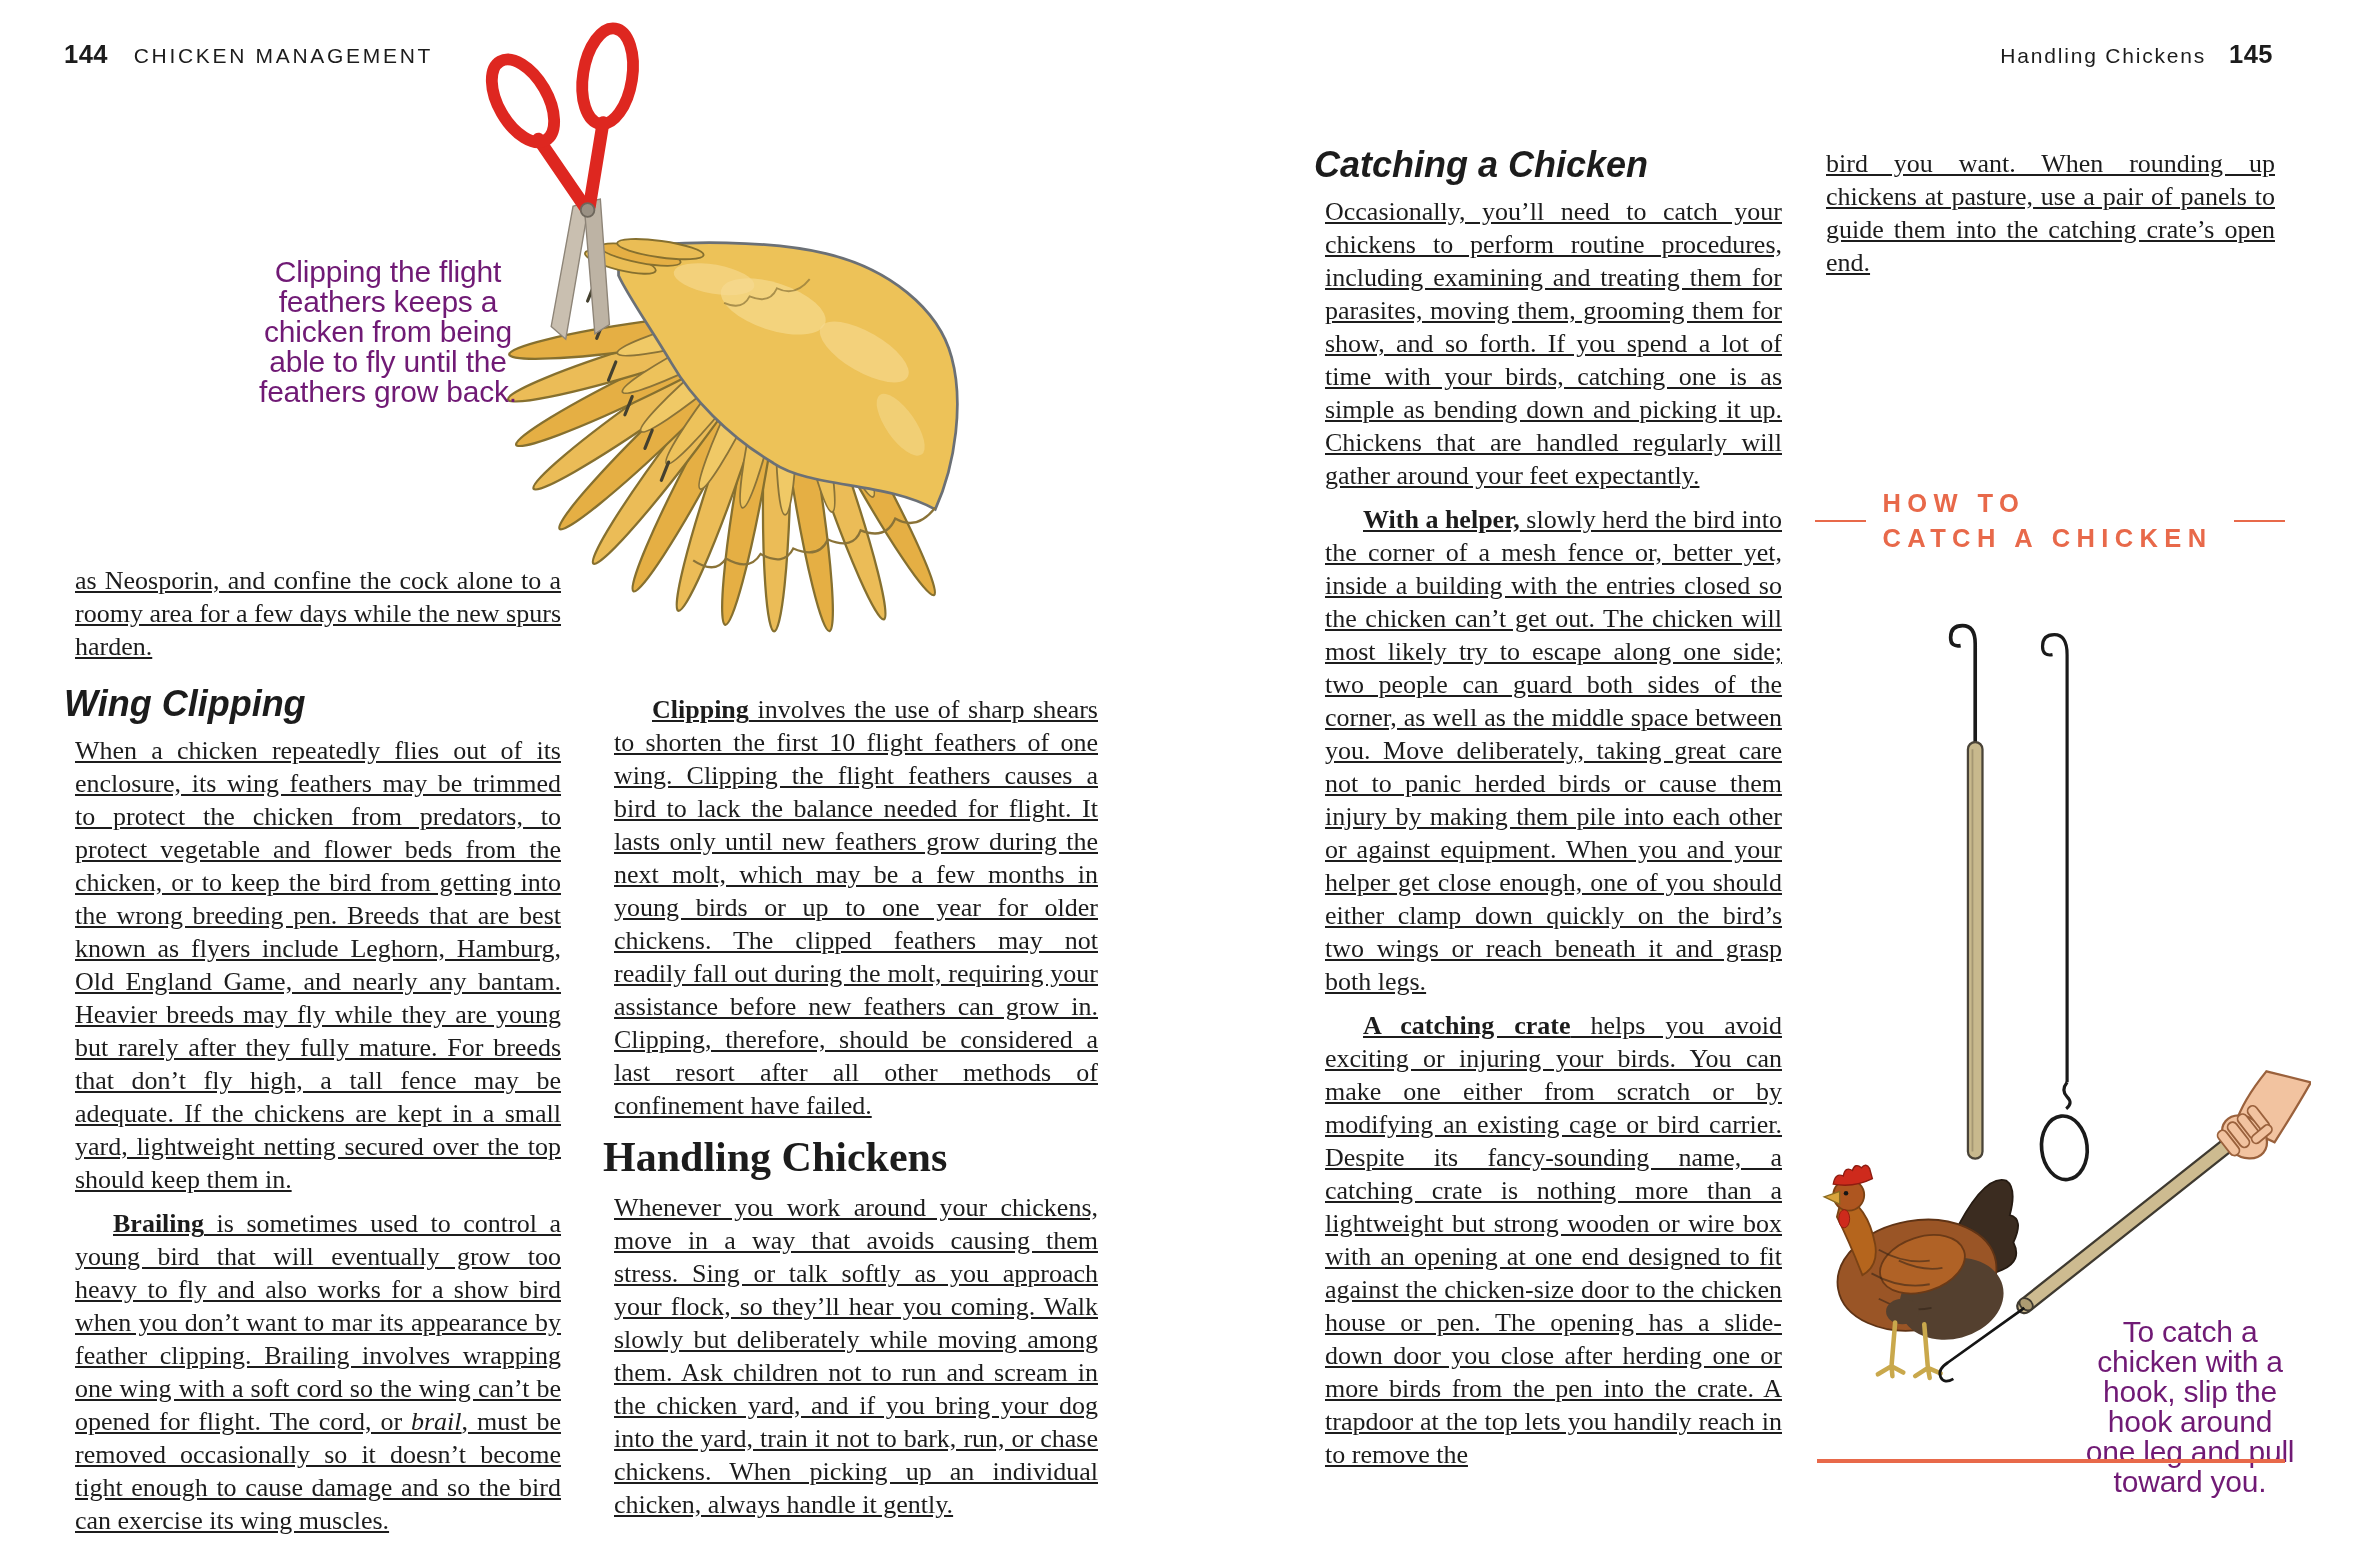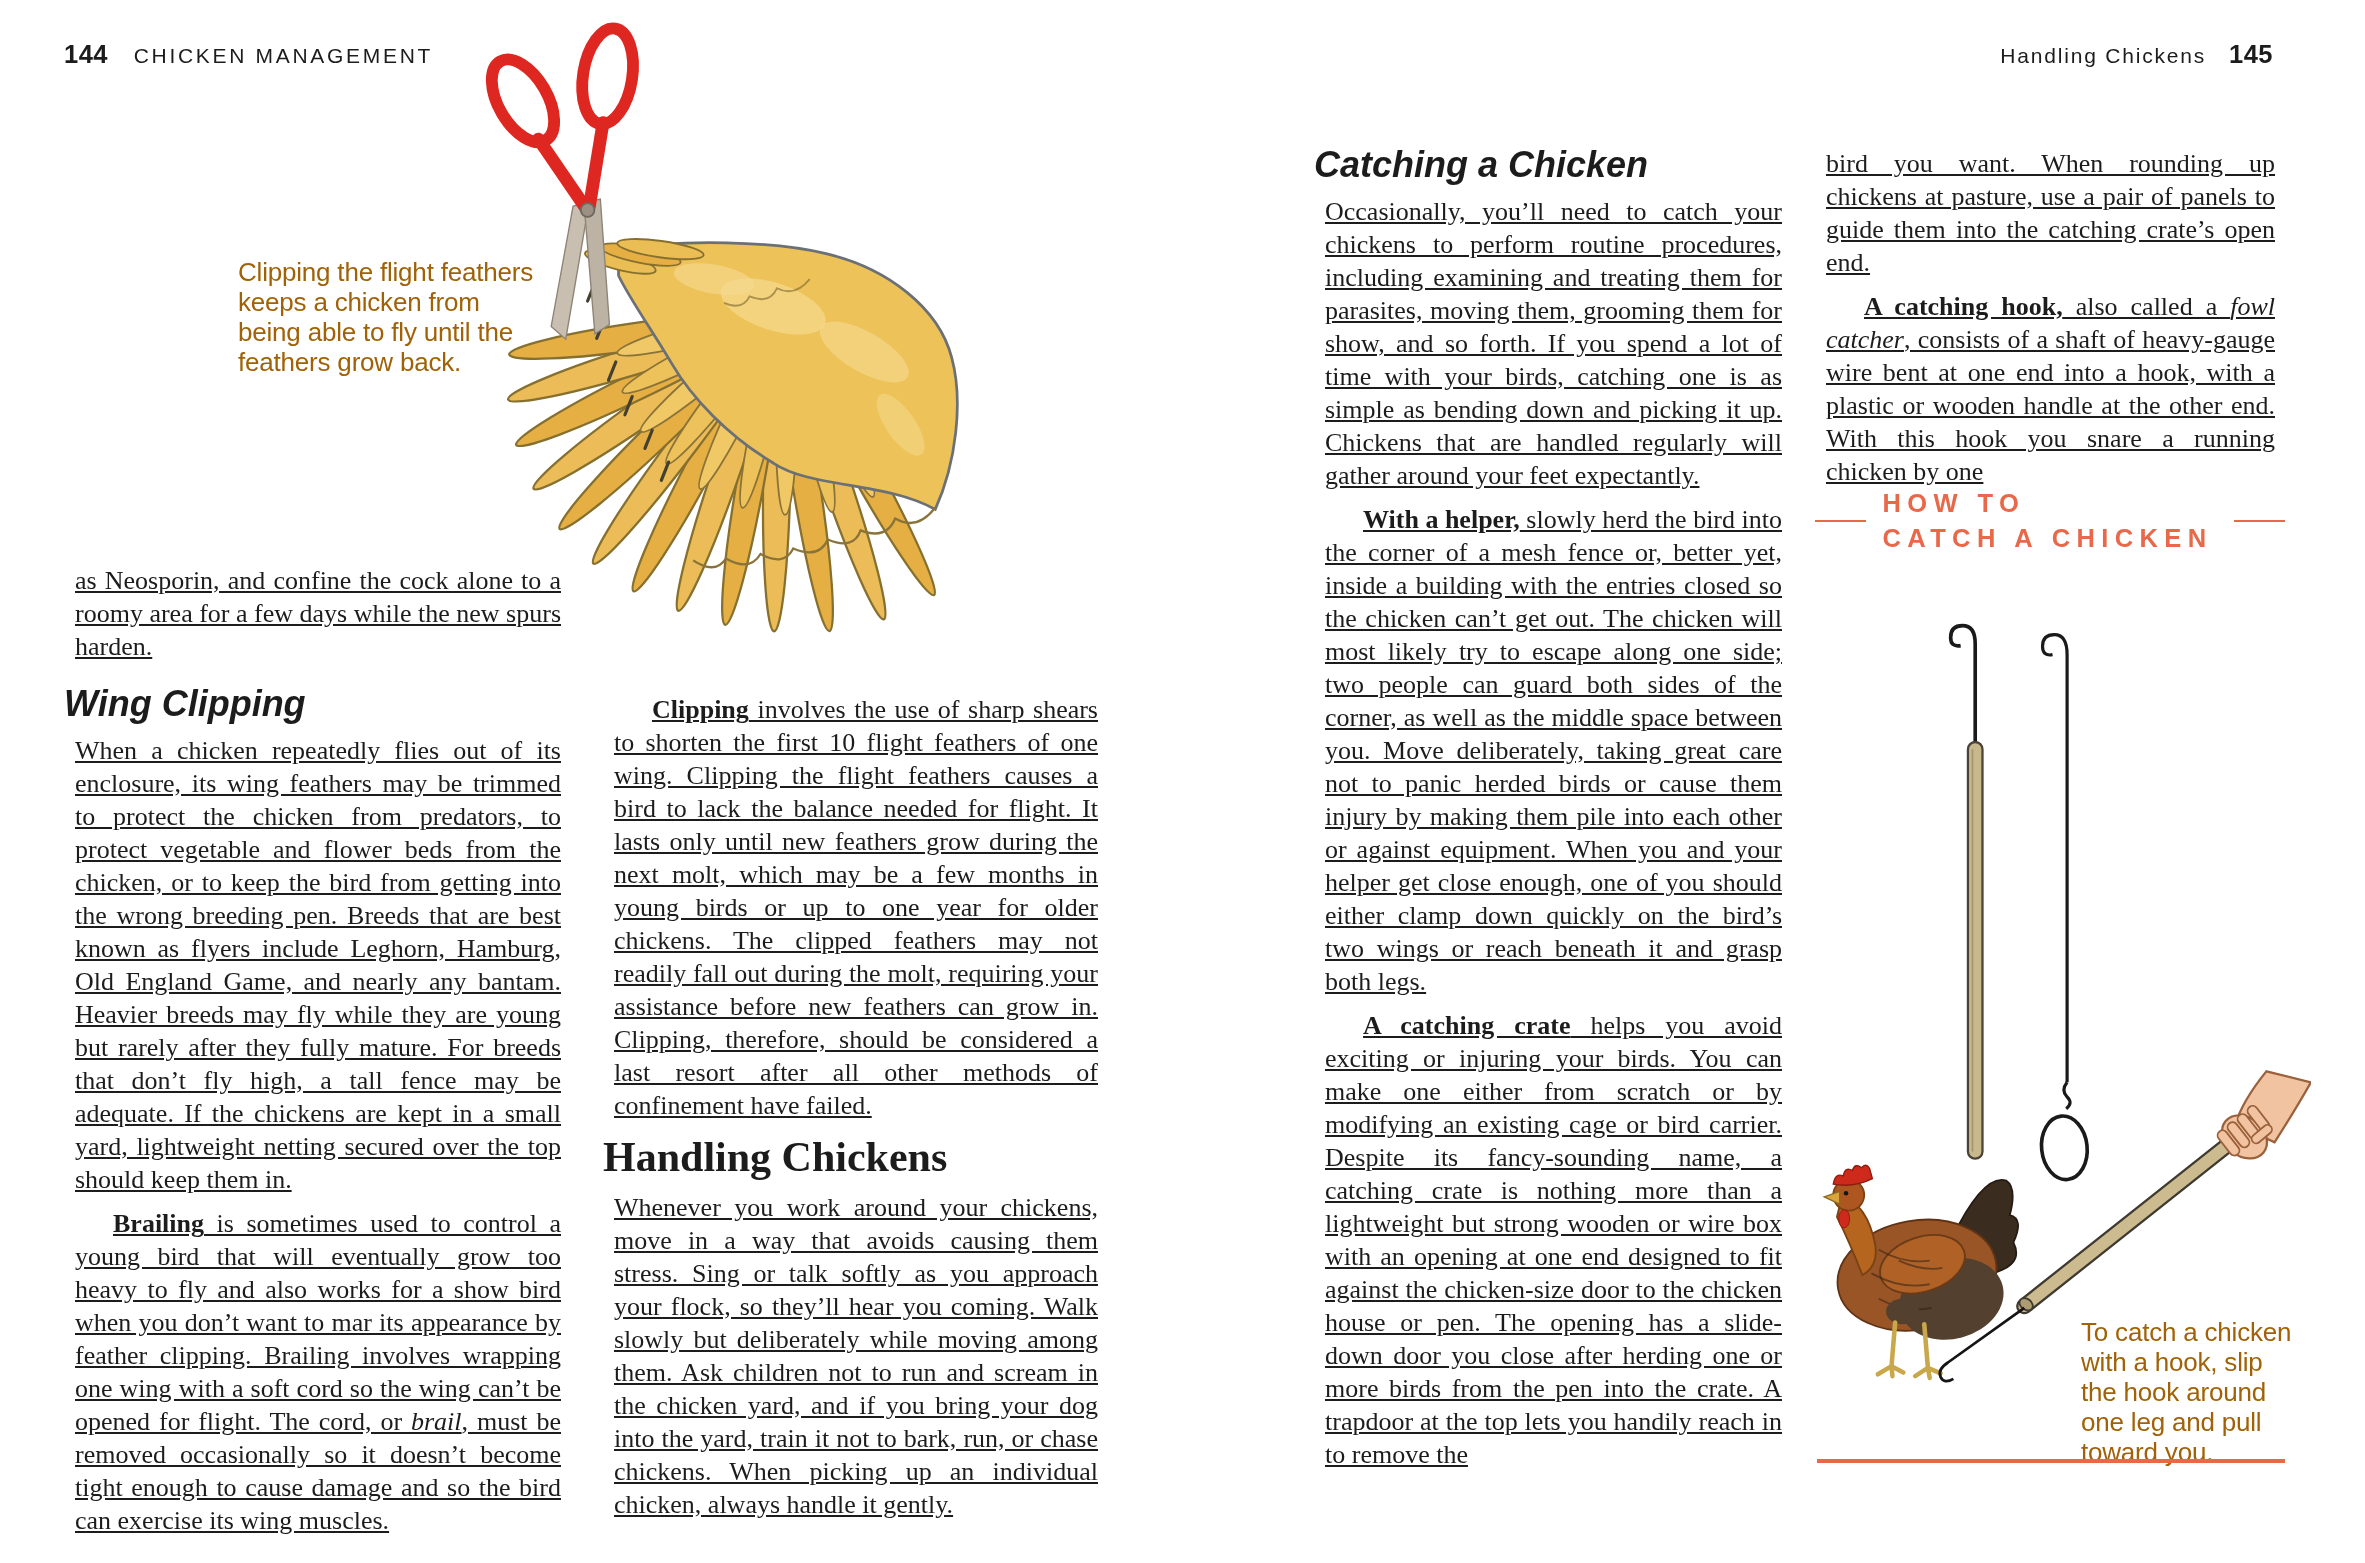--- a/index.html
+++ b/index.html
@@ -20,22 +20,22 @@
   .big-heading{
     font-family:"Liberation Serif", serif;font-weight:bold;
     font-size:42px;line-height:45px;margin:12.7px 0 9px;text-align:left;text-indent:0;
   }
   .runhead{
     font-family:"Liberation Sans", sans-serif;font-size:21px;letter-spacing:2.7px;
     color:#1c1c1c;white-space:nowrap;
   }
   .pagenum{font-family:"Liberation Sans", sans-serif;font-weight:bold;font-size:25.5px;letter-spacing:0.5px;}
   .caption{
-    font-family:"Liberation Sans", sans-serif;font-size:26px;line-height:30px;
-    letter-spacing:-0.2px;color:#a16207;text-align:left;
+    font-family:"Liberation Sans", sans-serif;font-size:30px;line-height:30px;
+    letter-spacing:-0.2px;color:#701a75;text-align:center;
   }
   .sb-title{
     font-family:"Liberation Sans", sans-serif;font-weight:bold;font-size:25.5px;
     letter-spacing:6.4px;text-align:left;line-height:35px;
   }
   .sb-title-wrap{display:flex;align-items:center;gap:16.4px;}
   .sb-rule{height:2.7px;width:51px;flex:0 0 auto;}
   .sb-title-lines{flex:1 1 auto;}
   .bottom-rule{height:3.6px;}
 </style>
@@ -144,21 +144,20 @@
 
   <div class="abs body-text" style="left:1314px;top:146px;width:479px;">
     <div class="sec-heading first">Catching a Chicken</div>
     <p>Occasionally, you’ll need to catch your chickens to perform routine procedures, including examining and treating them for parasites, moving them, grooming them for show, and so forth. If you spend a lot of time with your birds, catching one is as simple as bending down and picking it up. Chickens that are handled regularly will gather around your feet expectantly.</p>
     <p class="indent"><b class="lead">With a helper,</b><span> slowly herd the bird into the corner of a mesh fence or, better yet, inside a building with the entries closed so the chicken can’t get out. The chicken will most likely try to escape along one side; two people can guard both sides of the corner, as well as the middle space between you. Move deliberately, taking great care not to panic herded birds or cause them injury by making them pile into each other or against equipment. When you and your helper get close enough, one of you should either clamp down quickly on the bird’s two wings or reach beneath it and grasp both legs.</span></p>
     <p class="indent"><b class="lead">A catching crate</b><span> helps you avoid exciting or injuring your birds. You can make one either from scratch or by modifying an existing cage or bird carrier. Despite its fancy-sounding name, a catching crate is nothing more than a lightweight but strong wooden or wire box with an opening at one end designed to fit against the chicken-size door to the chicken house or pen. The opening has a slide-down door you close after herding one or more birds from the pen into the crate. A trapdoor at the top lets you handily reach in to remove the</span></p>
   </div>
 
   <div class="abs body-text" style="left:1815px;top:136px;width:471px;">
     <p>bird you want. When rounding up chickens at pasture, use a pair of panels to guide them into the catching crate’s open end.</p>
-    <p class="indent"><b class="lead">A catching hook,</b><span> also called a </span><i>fowl catcher</i><span>, consists of a shaft of heavy-gauge wire bent at one end into a hook, with a plastic or wooden handle at the other end. With this hook you snare a running chicken by one</span></p>
   </div>
 
   <div class="abs sb-title-wrap" style="left:1815px;top:486px;width:470px;">
     <div class="sb-rule" style="background:#e8694a;"></div>
     <div class="sb-title sb-title-lines" style="color:#e8694a;">
       <div>HOW TO</div>
       <div>CATCH A CHICKEN</div>
     </div>
     <div class="sb-rule" style="background:#e8694a;"></div>
   </div>

